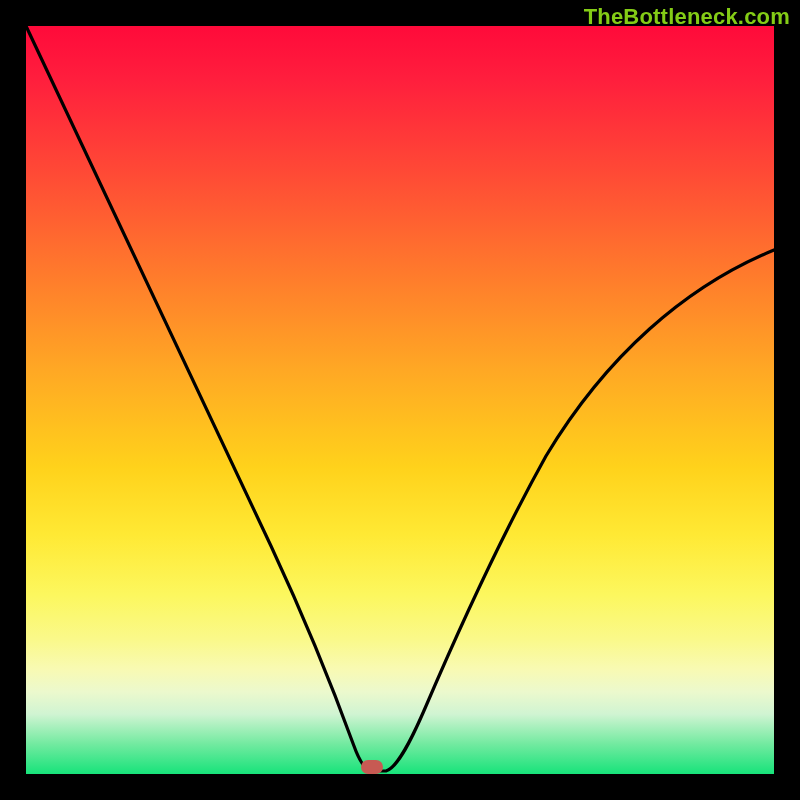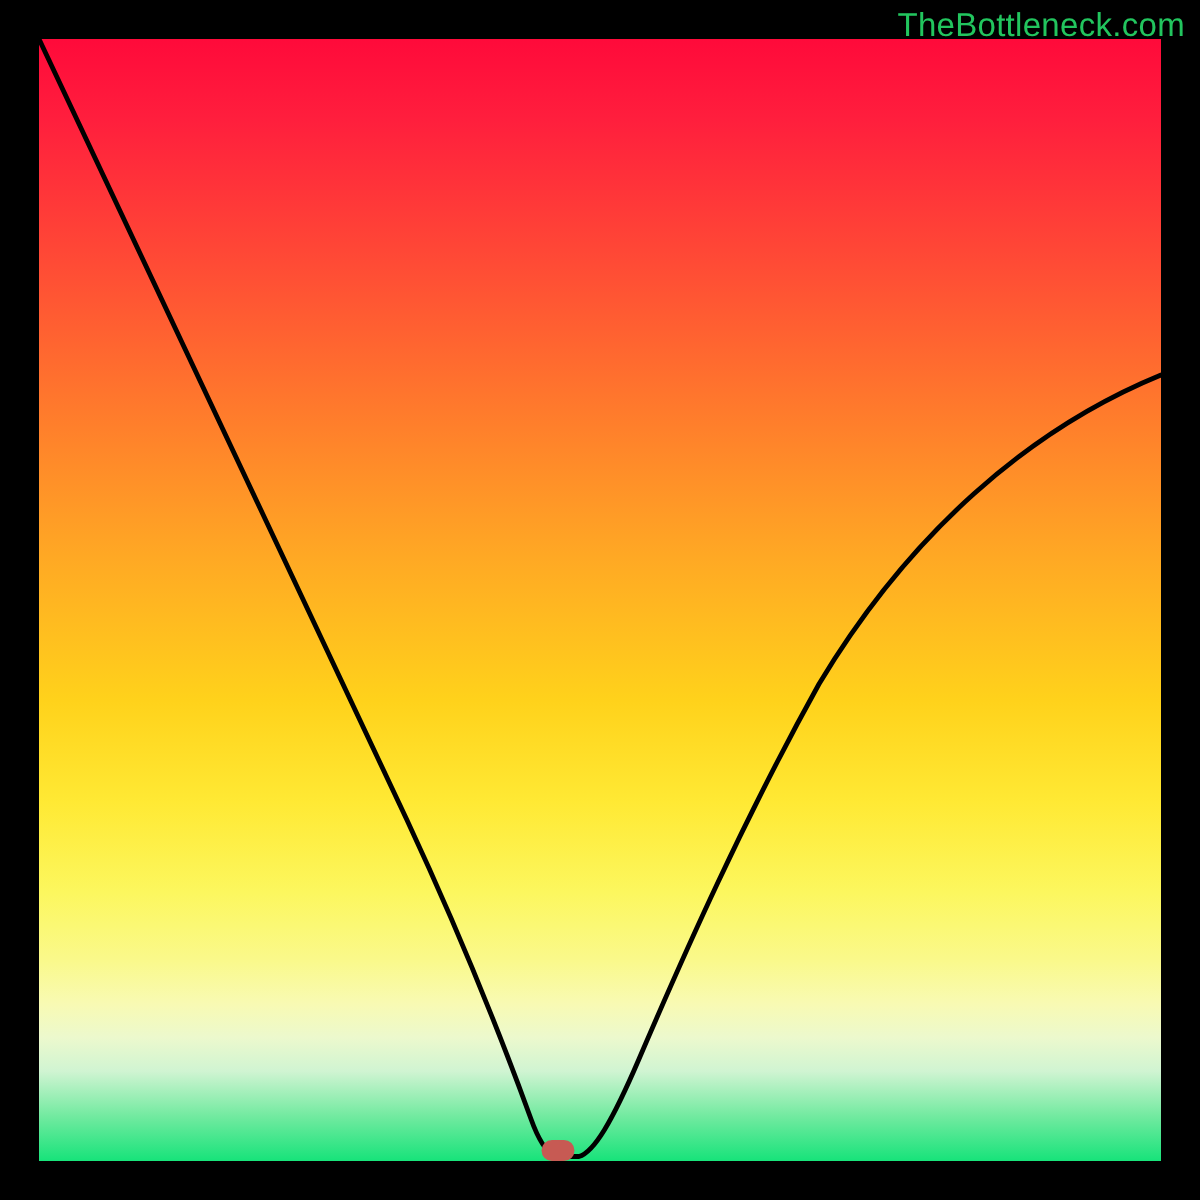--- a/index.html
+++ b/index.html
@@ -31,23 +31,23 @@
       #ecf9cd 89%,
       #d0f4d2 92%,
       #72eaa0 96%,
       #17e37a 100%
     );
   }
   .watermark {
     position: absolute;
     top: 4px;
     right: 10px;
-    color: #22c55e;
+    color: #84cc16;
     font-size: 22px;
-    font-weight: 400;
+    font-weight: 700;
     letter-spacing: 0.2px;
     user-select: none;
   }
   svg.curve {
     position: absolute;
     left: 0;
     top: 0;
     width: 748px;
     height: 748px;
     overflow: visible;

